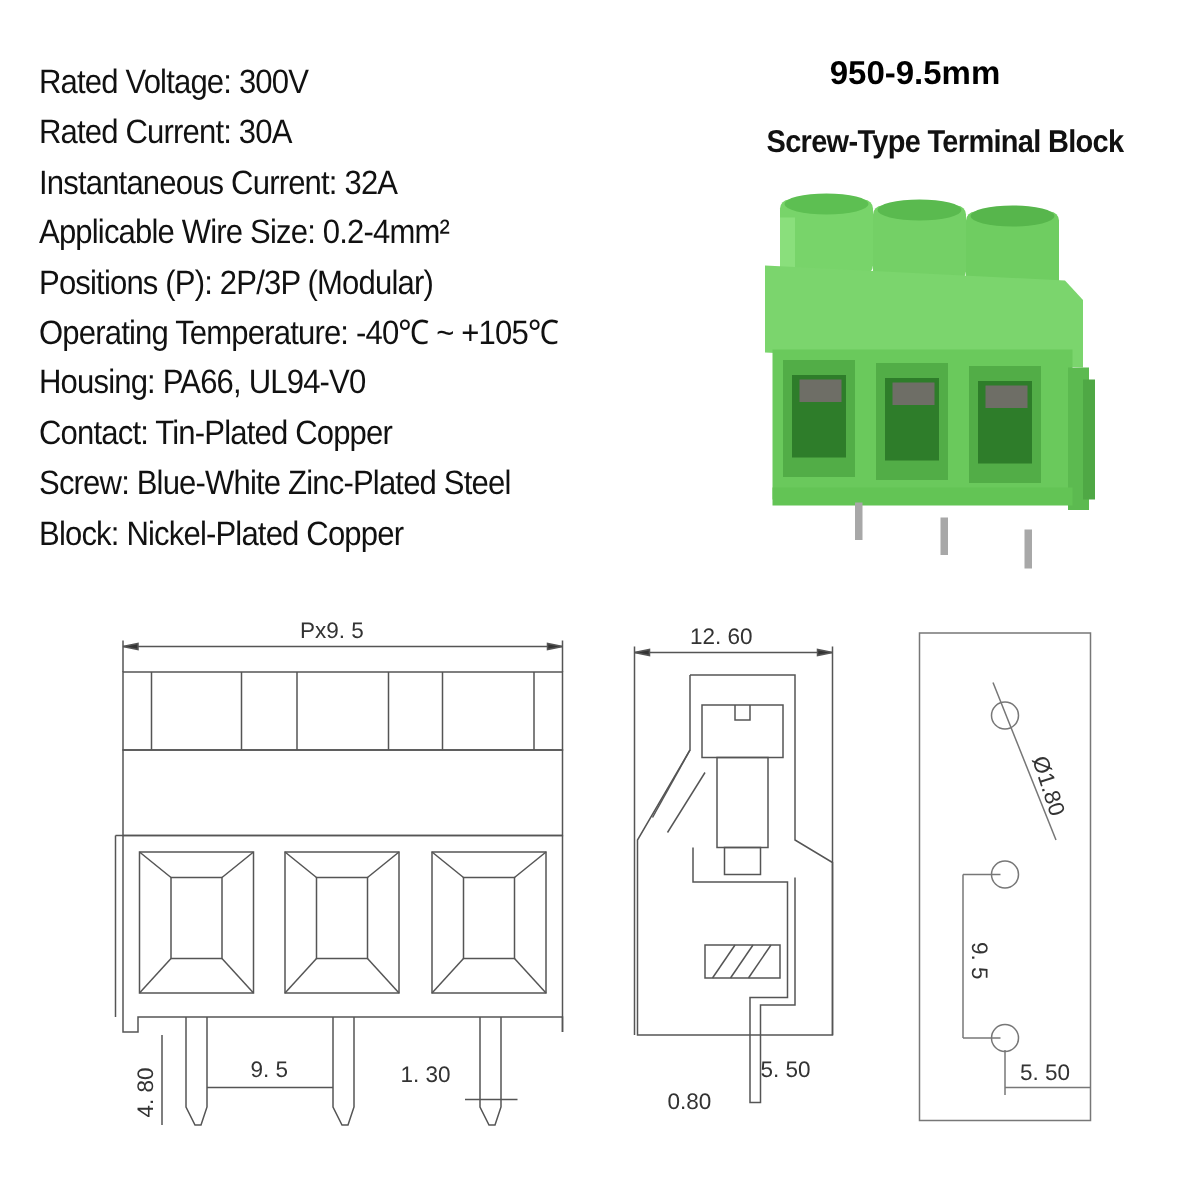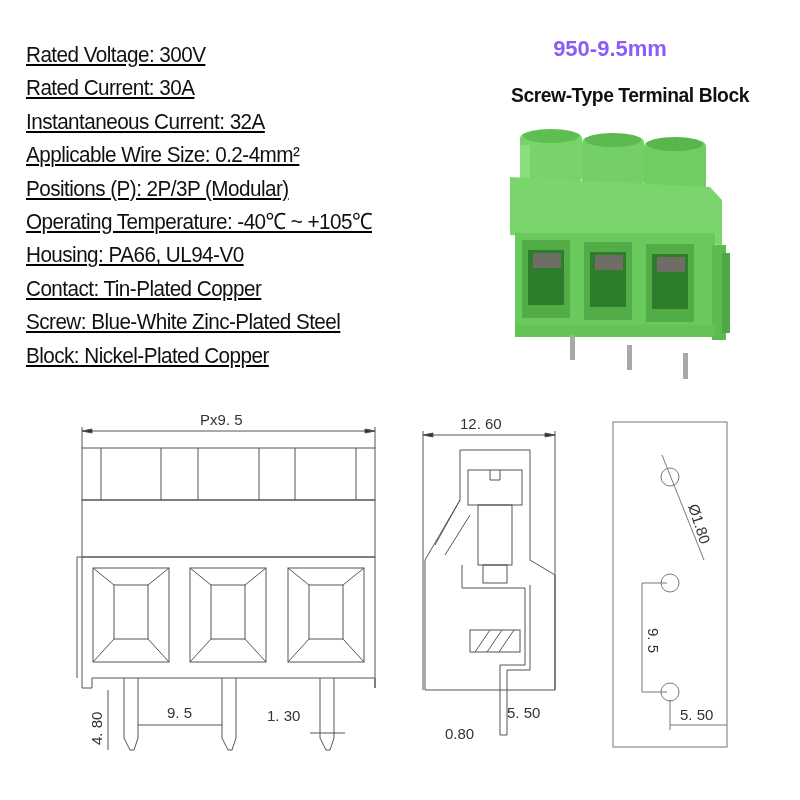--- a/index.html
+++ b/index.html
@@ -1,19 +1,19 @@
 <!DOCTYPE html>
 <html><head>
   <meta charset="utf-8">
   <style>
     html, body { margin: 0; padding: 0; background: #ffffff; }
     body { width: 800px; height: 800px; position: relative; overflow: hidden; font-family: "Liberation Sans", sans-serif; }
-    .specs { position: absolute; left: 26px; top: 38px; margin: 0; padding: 0; list-style: none; text-decoration: underline; }
+    .specs { position: absolute; left: 26px; top: 38px; margin: 0; padding: 0; list-style: none; }
     .specs li { font-family: "Liberation Sans", sans-serif; font-size: 22.5px; line-height: 33.4px; color: #111; letter-spacing: -0.6px; transform: scaleX(0.92); transform-origin: left center; white-space: nowrap; }
-    .title-model { position: absolute; left: 530px; top: 36px; width: 160px; text-align: center; font-family: "Liberation Sans", sans-serif; font-weight: bold; font-size: 22px; color: #8b5cf6; }
+    .title-model { position: absolute; left: 530px; top: 36px; width: 160px; text-align: center; font-family: "Liberation Sans", sans-serif; font-weight: bold; font-size: 22px; color: #000000; }
     .title-type { position: absolute; left: 470px; top: 83px; width: 320px; text-align: center; font-family: "Liberation Sans", sans-serif; font-weight: bold; font-size: 21px; color: #111; letter-spacing: -0.5px; transform: scaleX(0.92); }
     svg { position: absolute; }
     .dim { font-family: "Liberation Sans", sans-serif; font-size: 15px; fill: #333; }
   </style>
 </head>
 <body>
 
 <ul class="specs">
   <li>Rated Voltage: 300V</li>
   <li>Rated Current: 30A</li>

